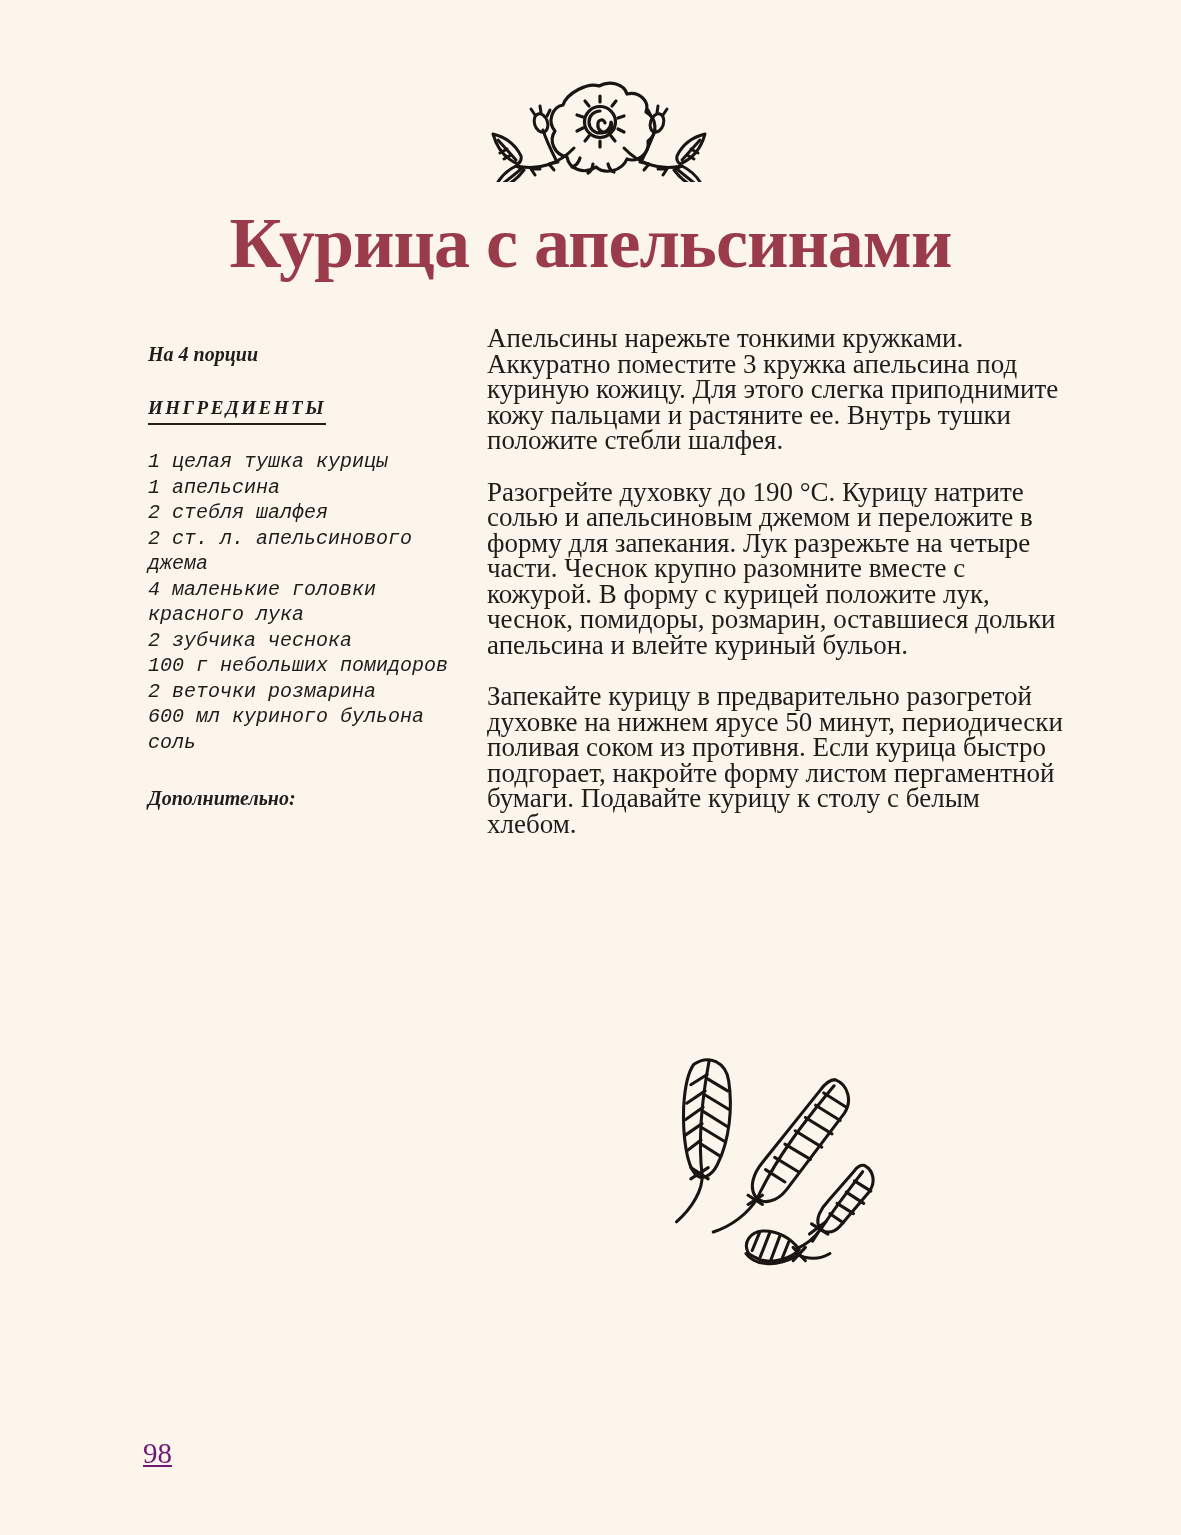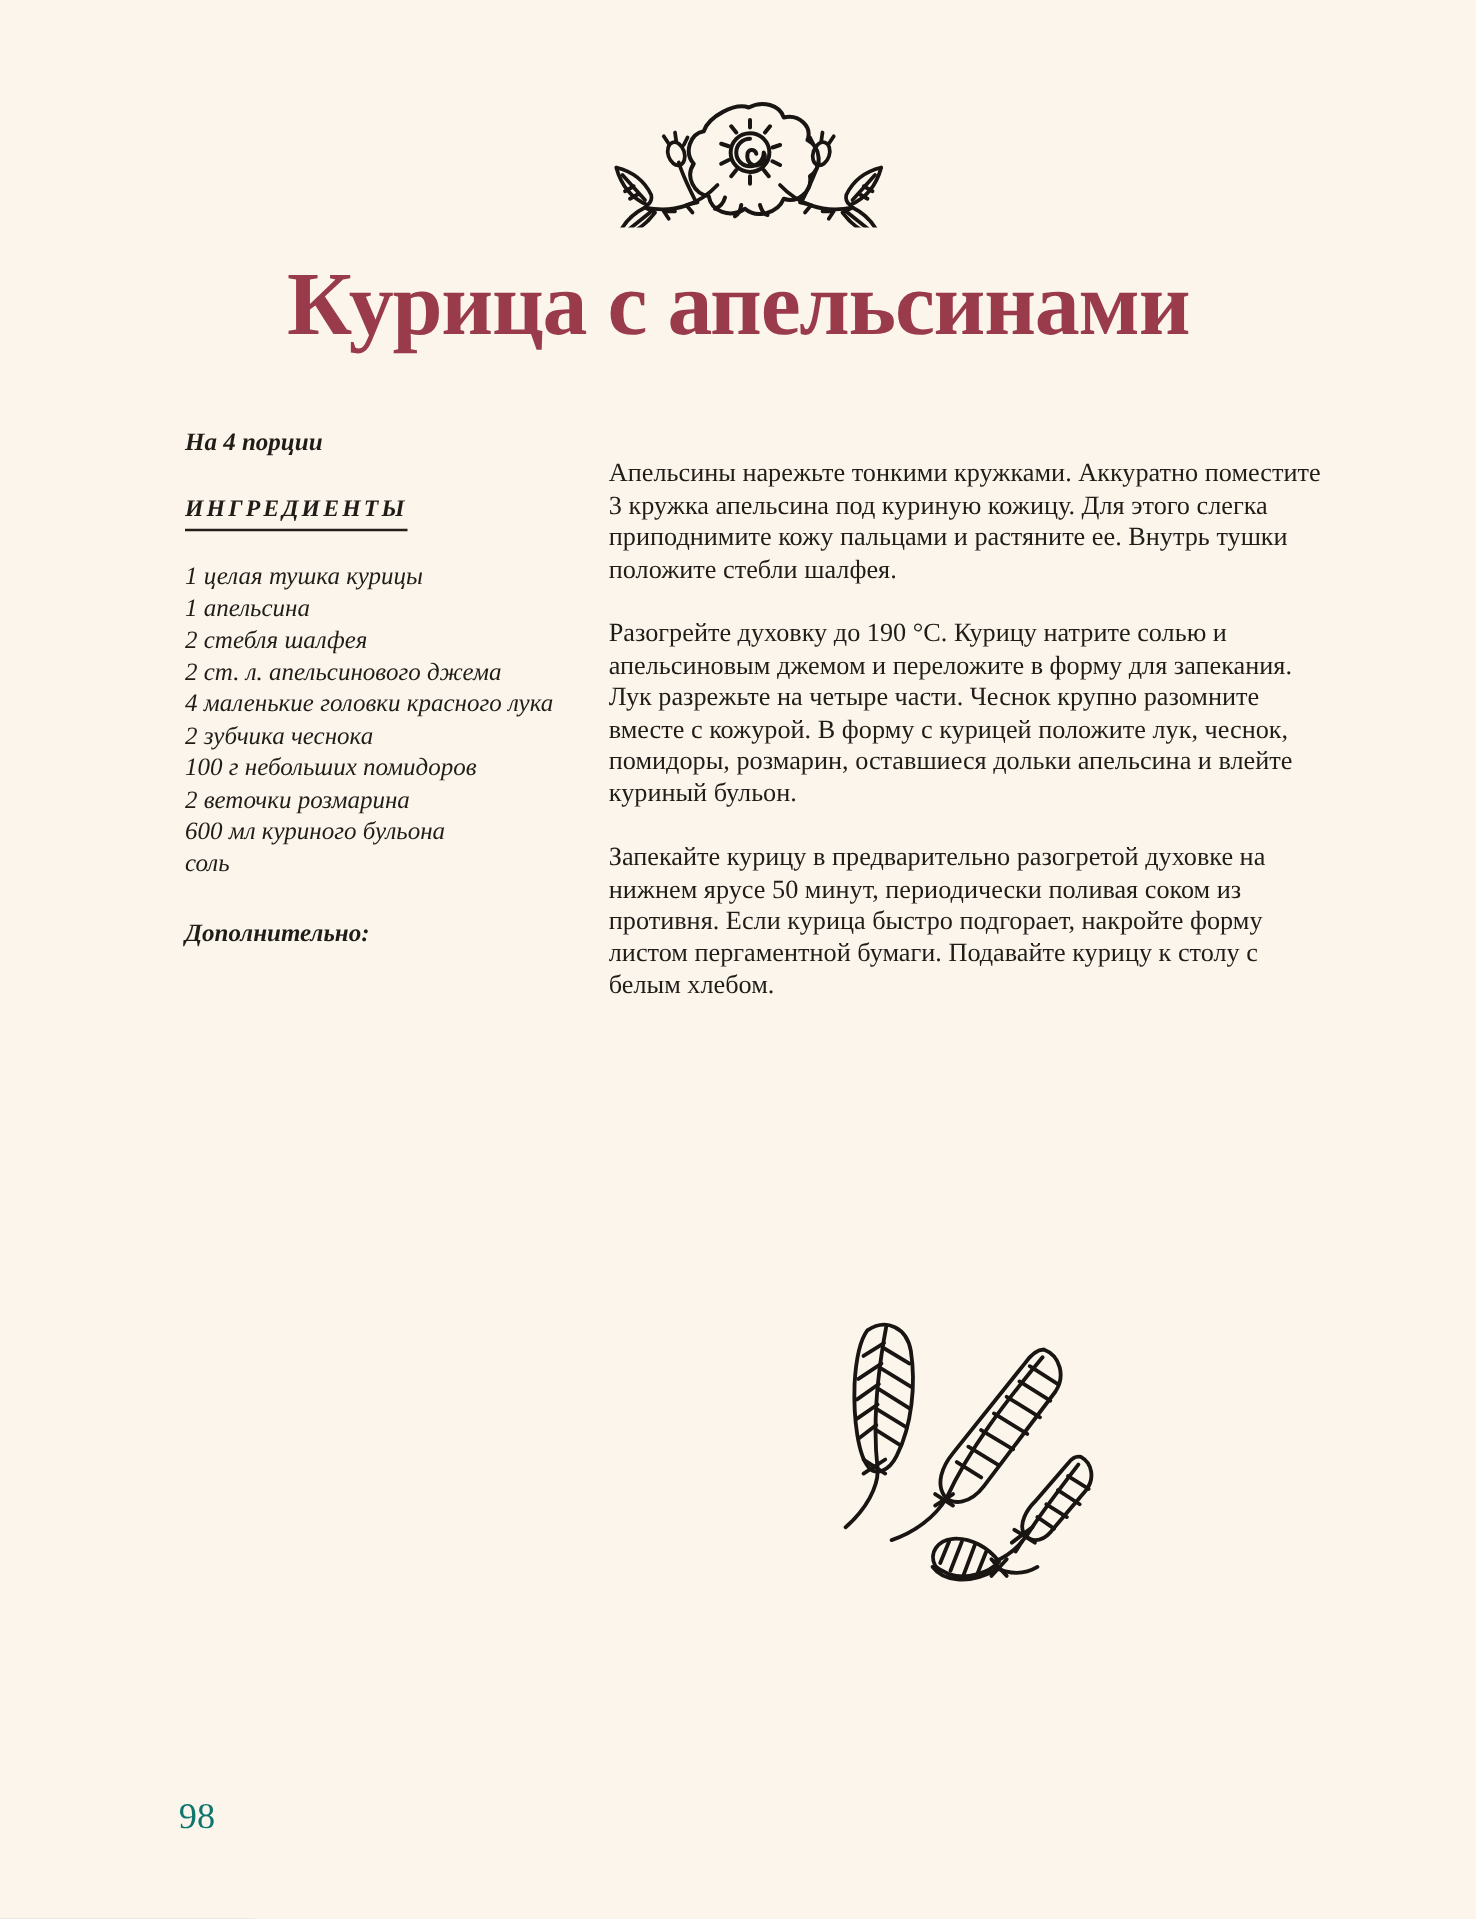--- a/index.html
+++ b/index.html
@@ -40,37 +40,38 @@
     font-size:19px;
     letter-spacing:2.5px;
     border-bottom:2px solid #221e1a;
     padding-bottom:3px;
     text-align:center;
   }
   .ing-list,.extra-list{
     margin:0;padding:0;list-style:none;
     font-style:italic;
   }
-  .ing-list li,.extra-list li{margin:0;padding:0;}
+  .ing-list li,.extra-list li{margin:0;padding:0;font-family:Liberation Mono, monospace;}
   .extra-heading{
     margin:31px 0 0 0;
     font-weight:700;font-style:italic;
   }
   .right-col{
     position:absolute;left:487px;top:326px;width:578px;
-    font-size:21px;line-height:25.5px;margin-top:40px;
+    font-size:27px;line-height:25.5px;
   }
   .right-col p{margin:0 0 26px 0;text-align:left;}
   .ornament-bottom{
     position:absolute;left:656px;top:1052px;width:220px;height:222px;
   }
   .page-number{
     position:absolute;left:143px;top:1436px;
     font-size:29px;line-height:34px;
-    color:#0f766e;
+    color:#701a75;
+    text-decoration:underline;
   }
   svg .ink{stroke:#191512;fill:none;stroke-linecap:round;stroke-linejoin:round;}
 </style>
 </head>
 <body>
 
 <div class="page" style="background: rgb(251, 245, 236);">
 
   <div class="ornament-top">
     <svg width="230" height="104" viewBox="0 0 230 104">

